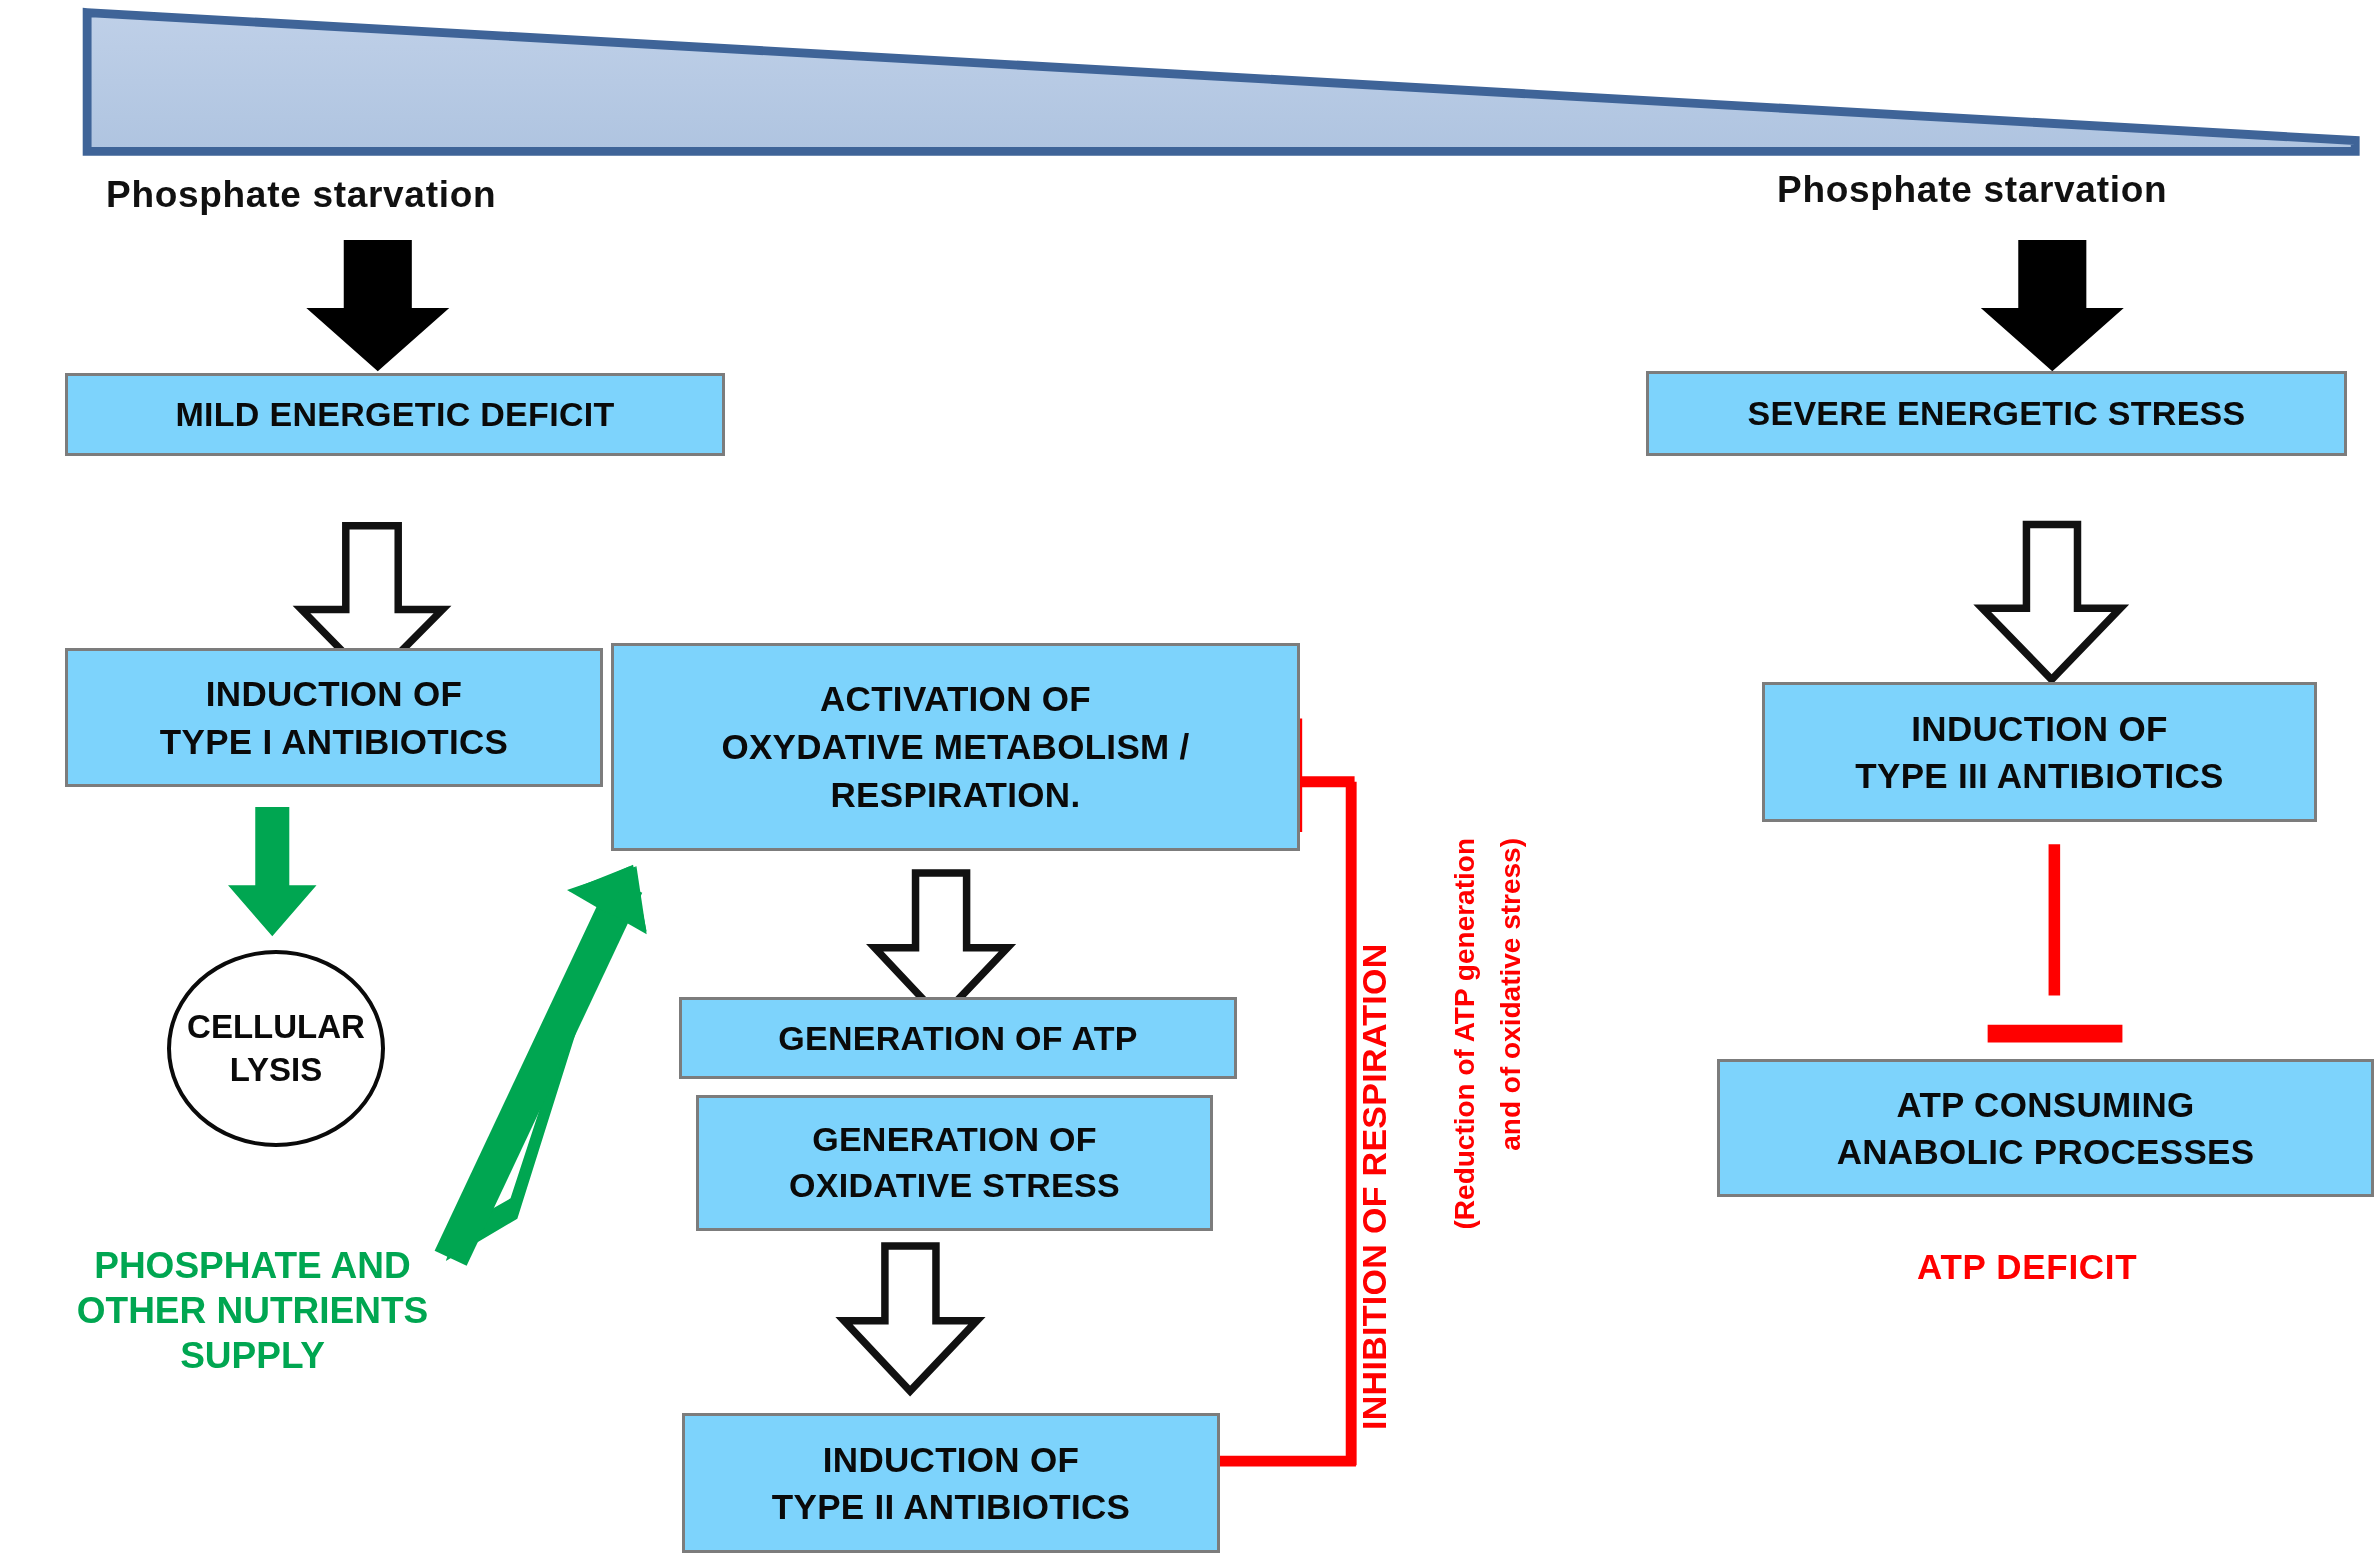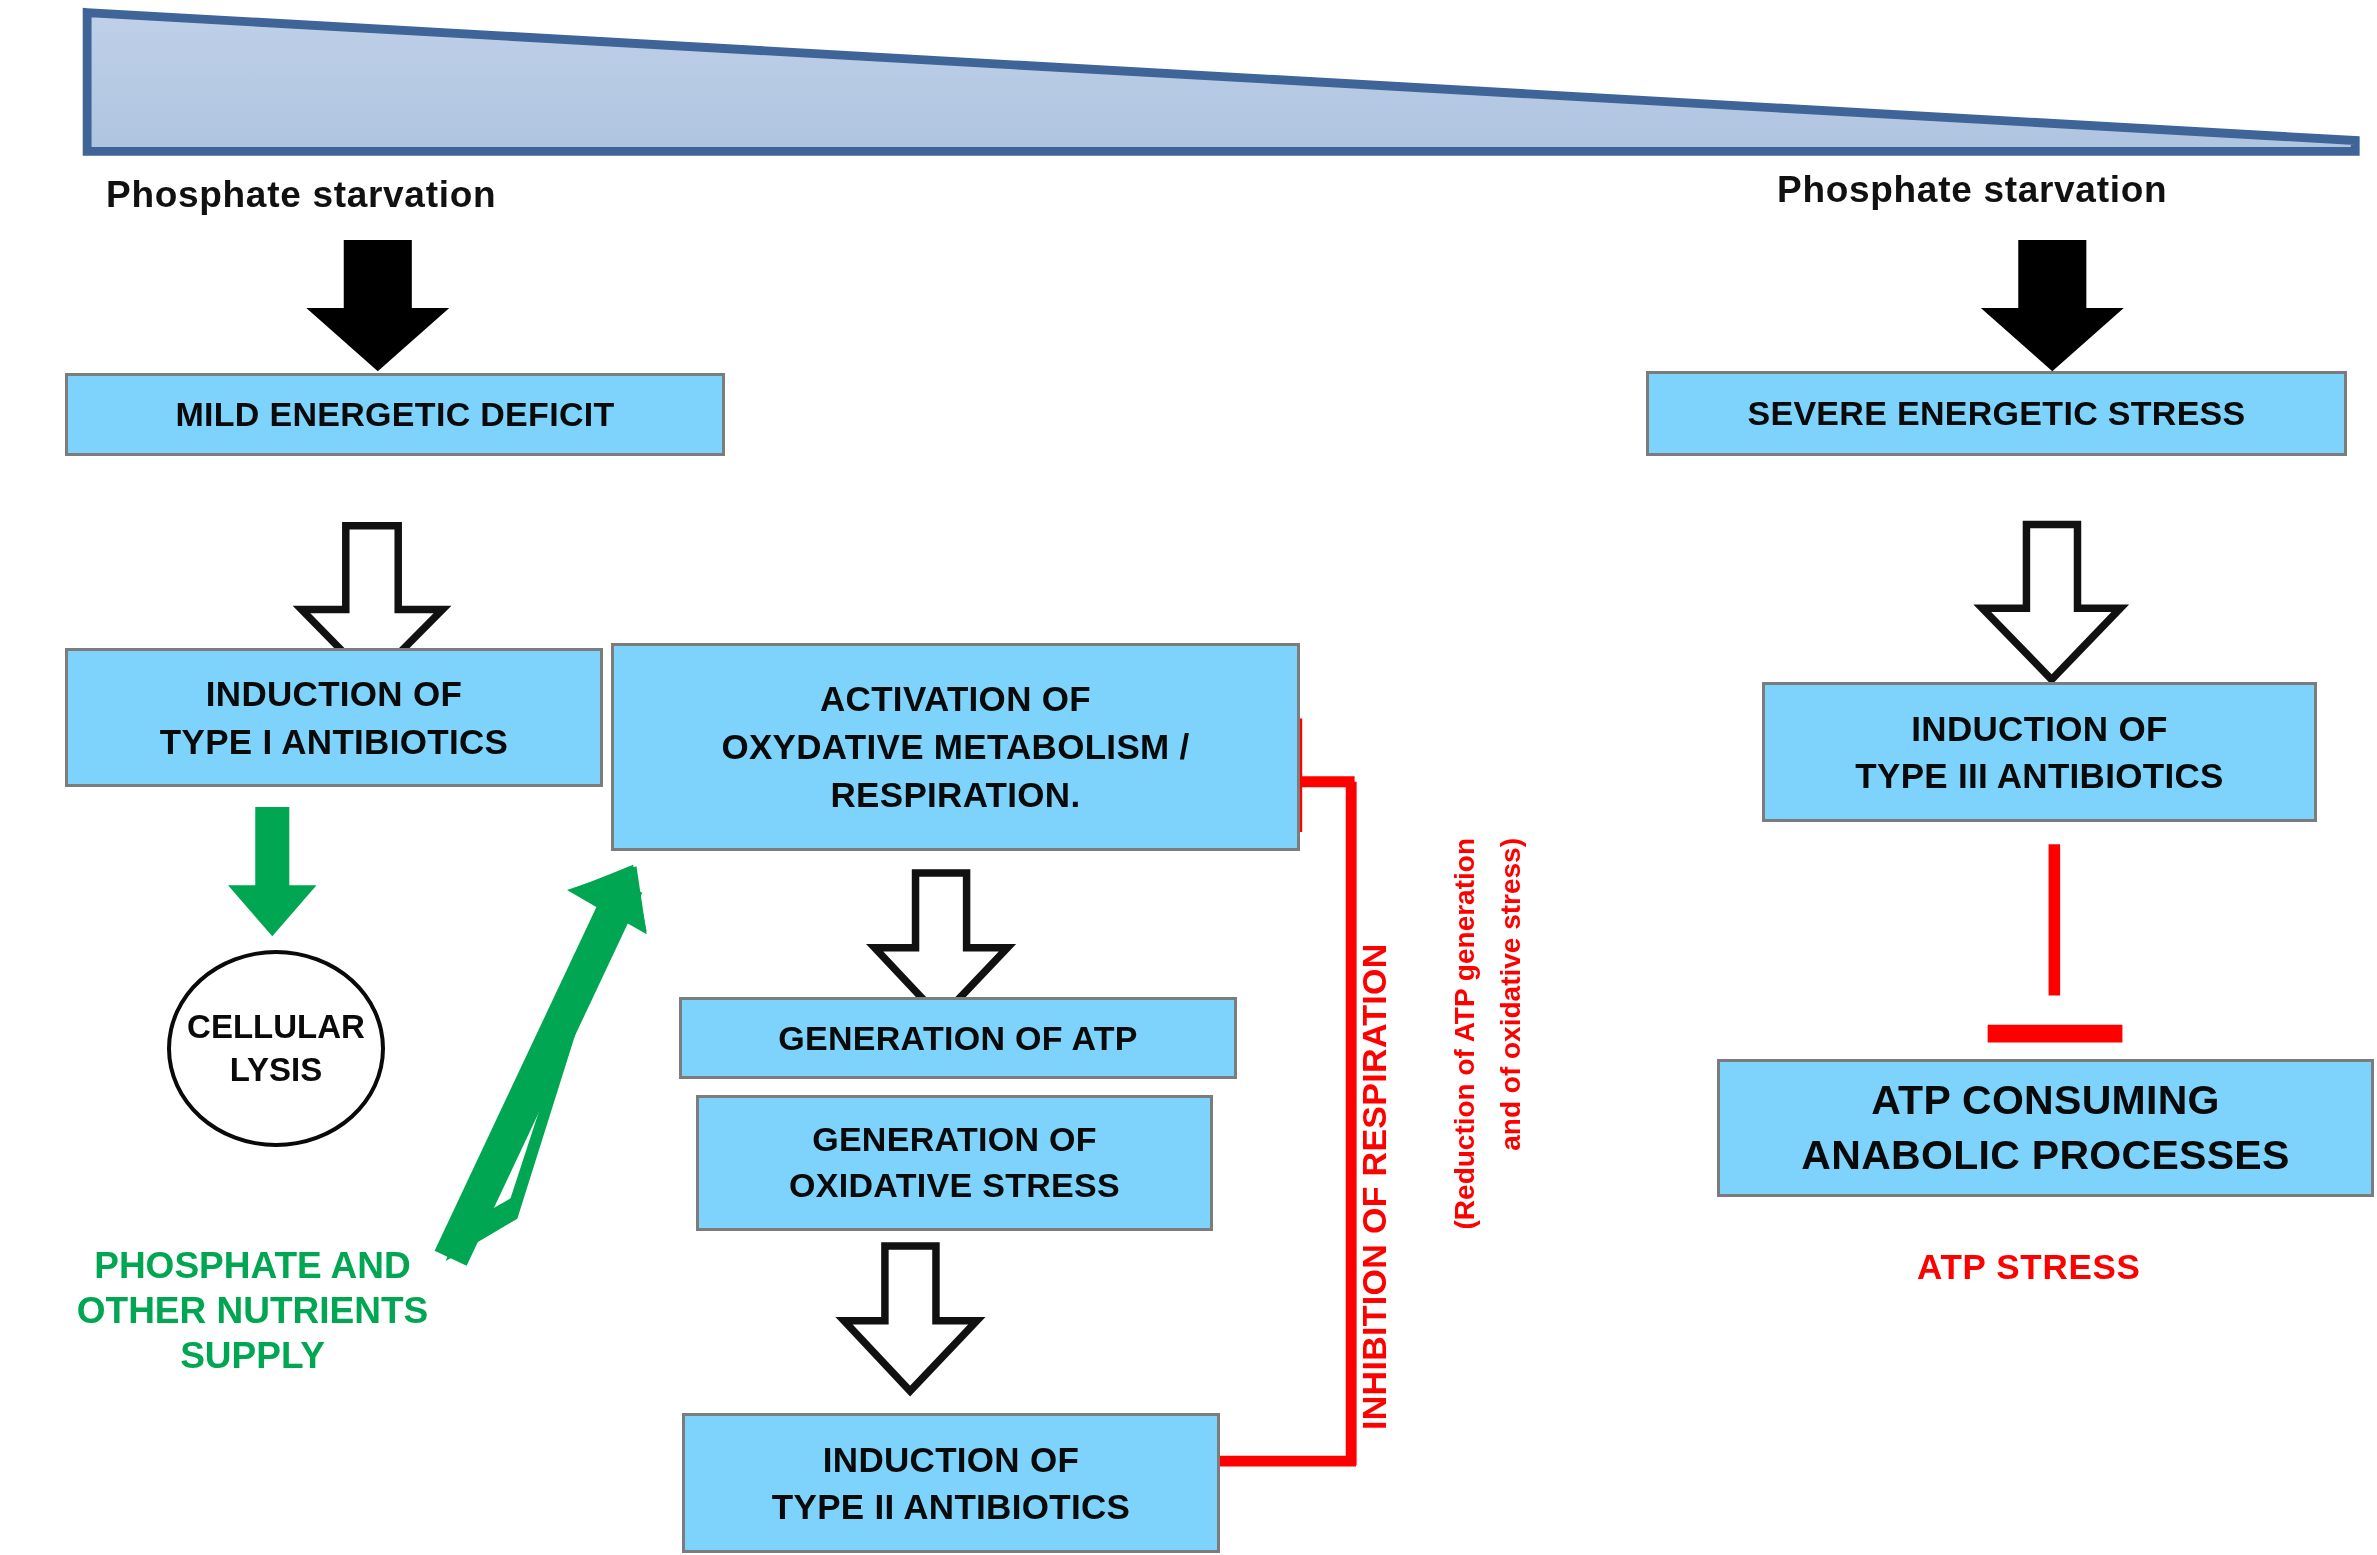--- a/index.html
+++ b/index.html
@@ -213,21 +213,21 @@
 
   <div class="node-box" style="left:1646px; top:371px; width:701px; height:85px; font-size:34px;">
     <span class="line">SEVERE ENERGETIC STRESS</span>
   </div>
 
   <div class="node-box" style="left:1762px; top:682px; width:555px; height:140px; font-size:35px; line-height:1.35;">
     <span class="line">INDUCTION OF</span>
     <span class="line">TYPE III ANTIBIOTICS</span>
   </div>
 
-  <div class="node-box" style="left:1717px; top:1059px; width:657px; height:138px; font-size:41px; line-height:1.35;">
+  <div class="node-box" style="left:1717px; top:1059px; width:657px; height:138px; font-size:35px; line-height:1.35;">
     <span class="line">ATP CONSUMING</span>
     <span class="line">ANABOLIC PROCESSES</span>
   </div>
 
-  <div class="red-label" style="left:1917px; top:1247px; font-size:35px; letter-spacing:0.7px;">ATP STRESS</div>
+  <div class="red-label" style="left:1917px; top:1247px; font-size:35px; letter-spacing:0.7px;">ATP DEFICIT</div>
 
 </div>
 
 
 </body></html>

